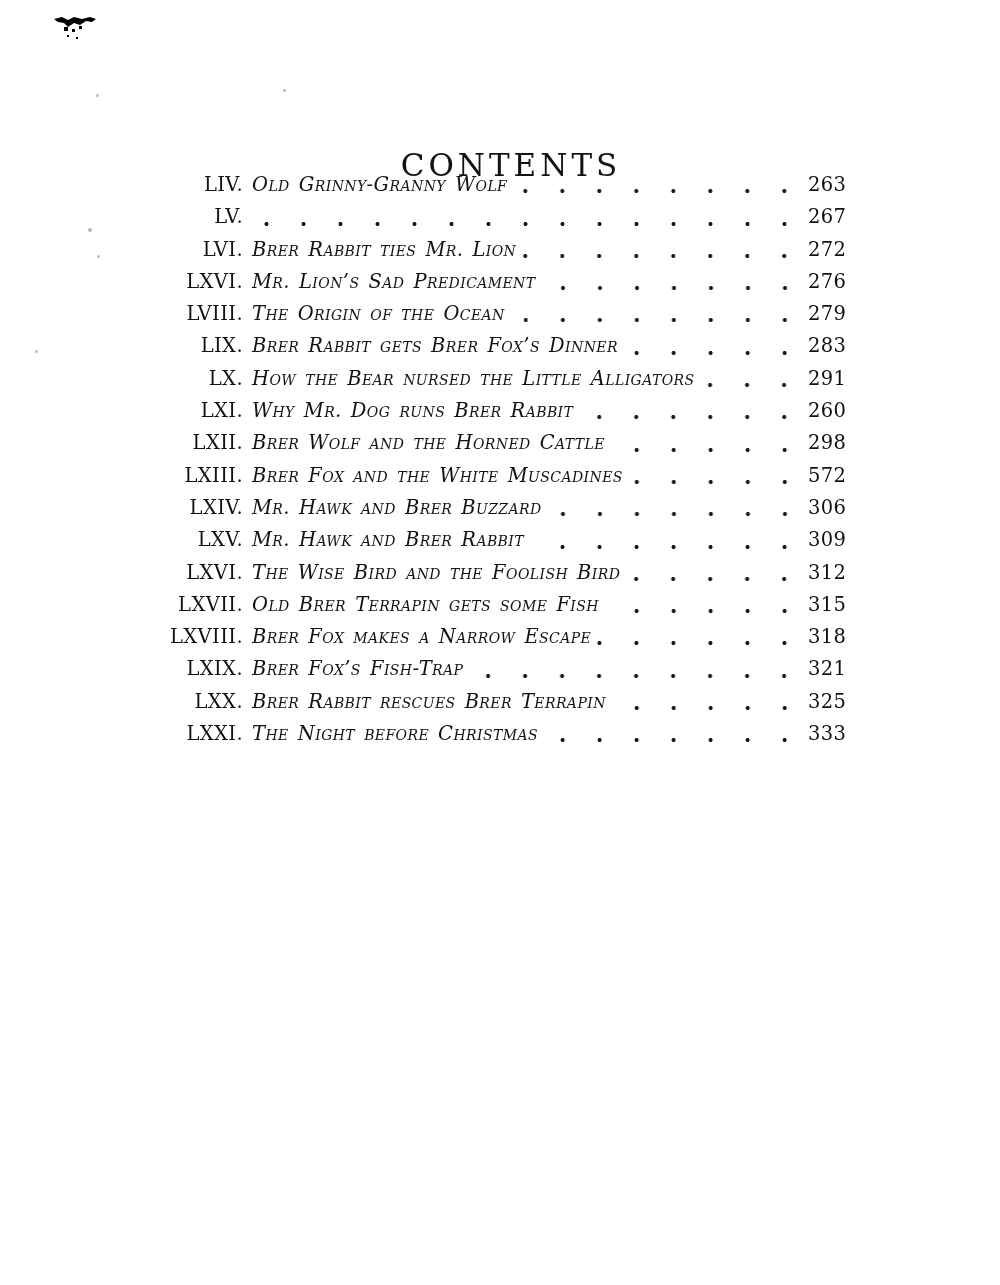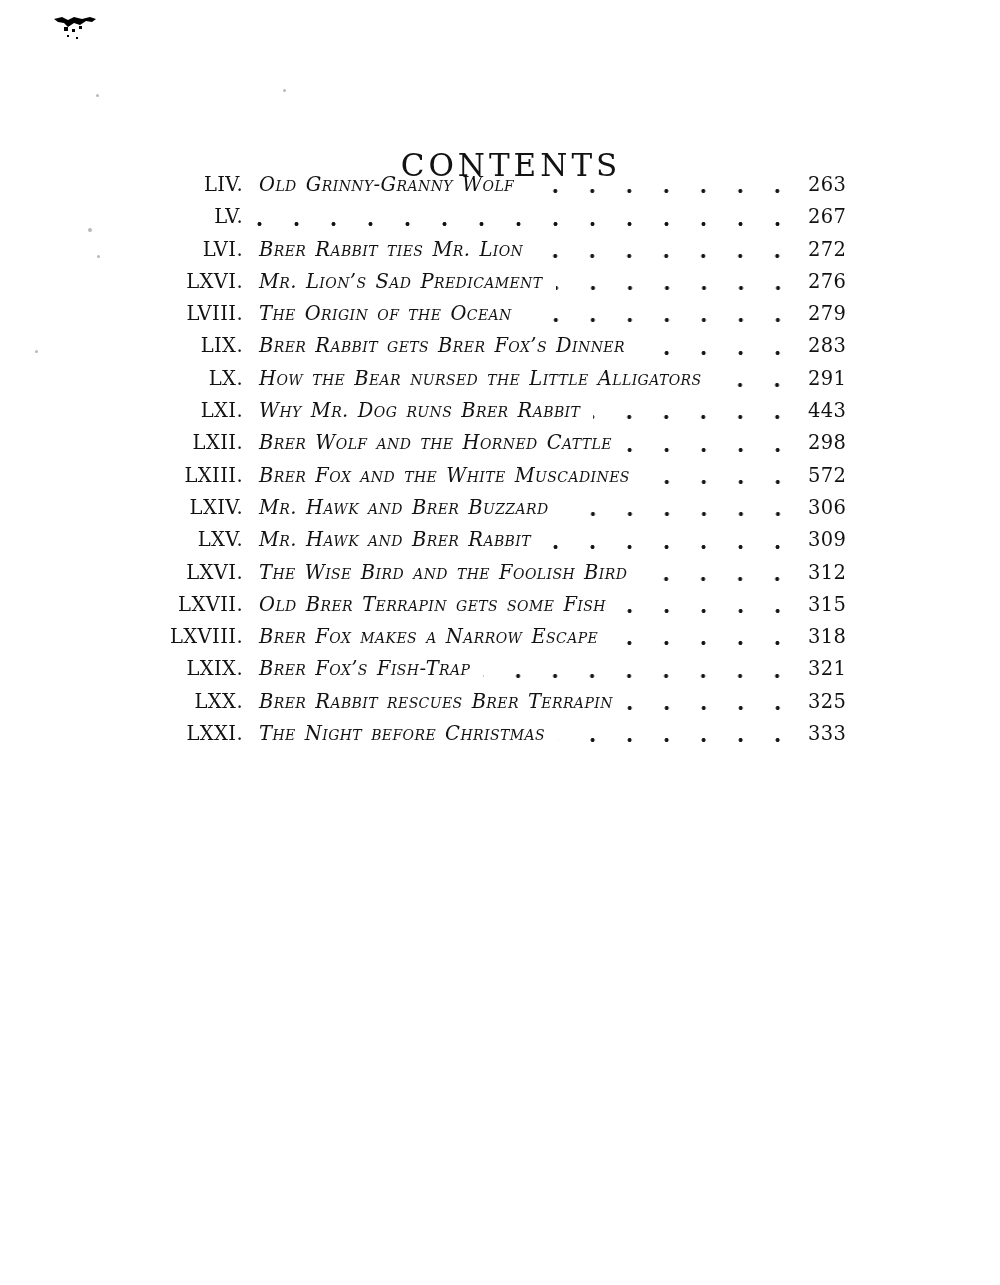--- a/index.html
+++ b/index.html
@@ -52,21 +52,20 @@
     width: 716px;
   }
   .toc-row {
     display: flex;
     height: 32.3px;
     line-height: 32.3px;
     font-size: 19.5px;
     letter-spacing: 0.4px;
     word-spacing: 2.5px;
     white-space: nowrap;
-    gap: 7px;
   }
   .toc-num {
     width: 113px;
     flex: 0 0 113px;
     text-align: right;
   }
   .toc-title {
     margin-left: 9px;
     font-variant: small-caps;
     font-style: italic;
@@ -147,21 +146,21 @@
     <div class="toc-row">
       <span class="toc-num">LX.</span>
       <span class="toc-title">How the Bear nursed the Little Alligators</span>
       <span class="toc-leader"></span>
       <span class="toc-page">291</span>
     </div>
     <div class="toc-row">
       <span class="toc-num">LXI.</span>
       <span class="toc-title">Why Mr. Dog runs Brer Rabbit</span>
       <span class="toc-leader"></span>
-      <span class="toc-page">443</span>
+      <span class="toc-page">260</span>
     </div>
     <div class="toc-row">
       <span class="toc-num">LXII.</span>
       <span class="toc-title">Brer Wolf and the Horned Cattle</span>
       <span class="toc-leader"></span>
       <span class="toc-page">298</span>
     </div>
     <div class="toc-row">
       <span class="toc-num">LXIII.</span>
       <span class="toc-title">Brer Fox and the White Muscadines</span>

